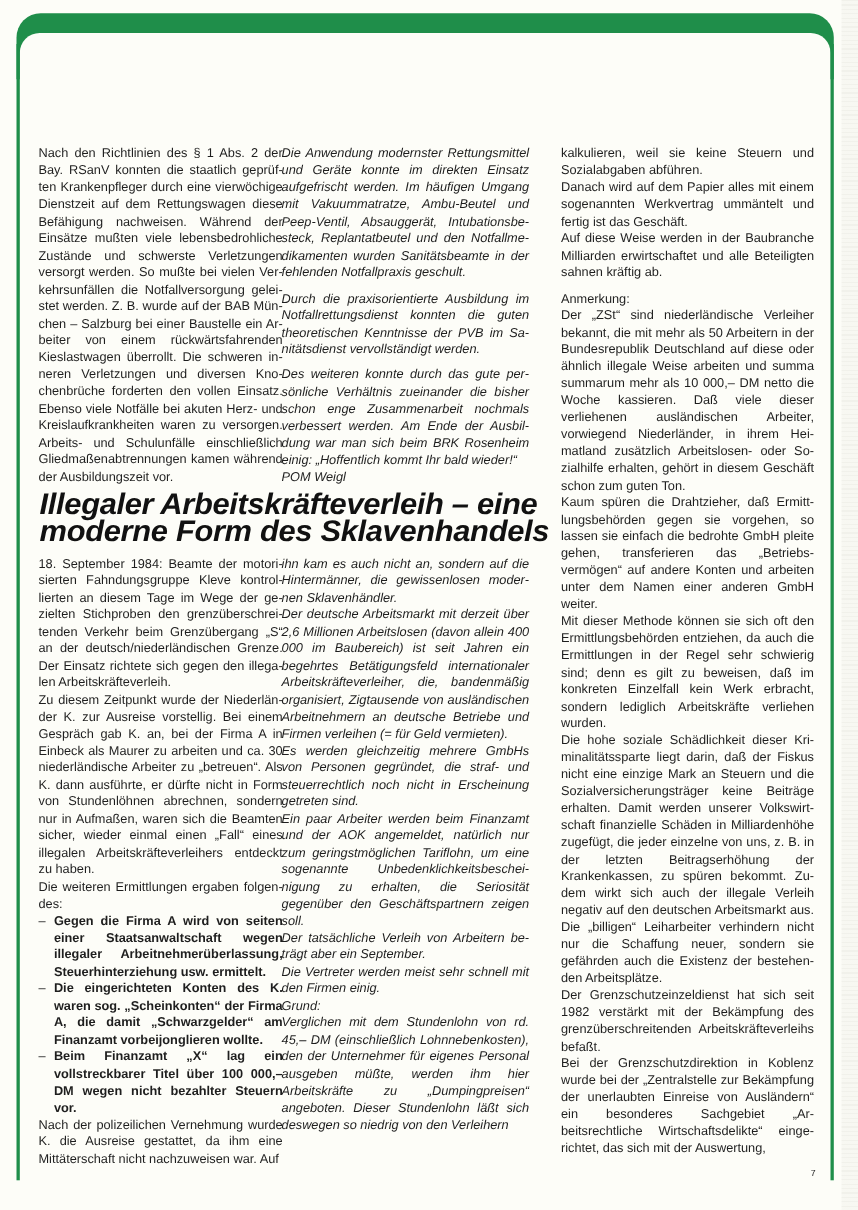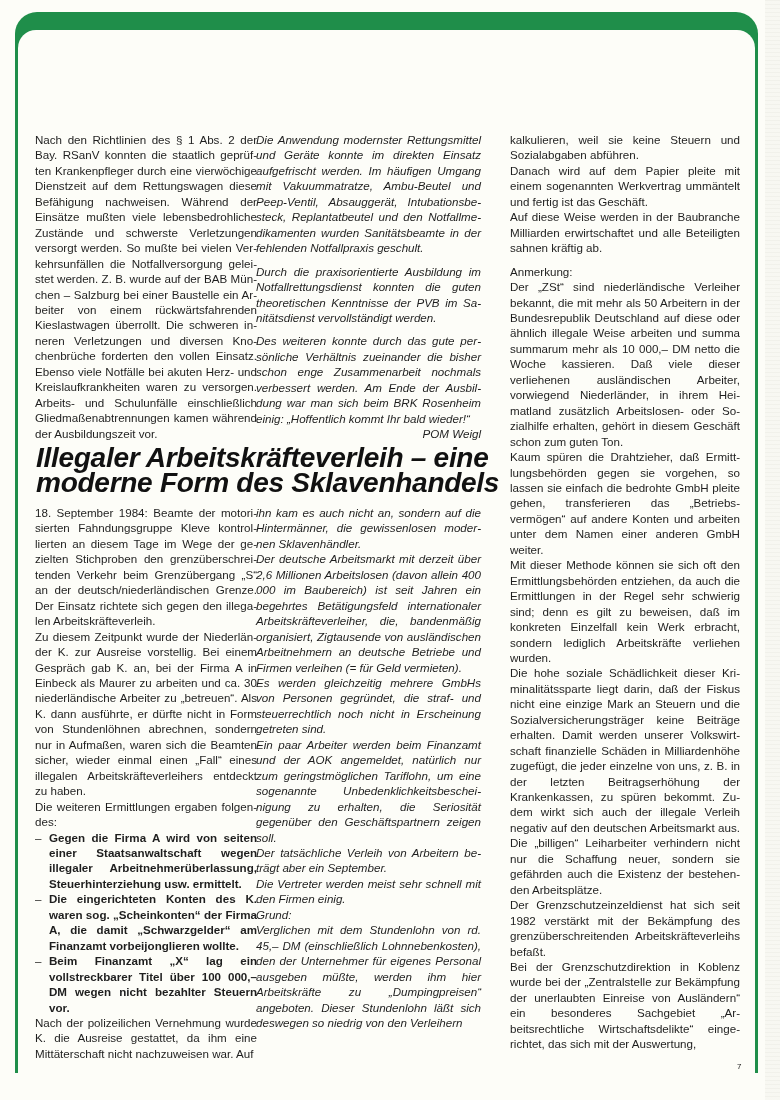--- a/index.html
+++ b/index.html
@@ -25,21 +25,21 @@
   }
   .col {
     position:absolute; font-size:11.6px; line-height:15.45px; text-align:justify;
     hyphens:manual;
   }
   .col p { margin:0; }
   .col p.gap { margin-top:8px; }
   .c1 { left:35px; width:222px; }
   .c2 { left:256px; width:225px;font-style:italic; }
   .c3 { left:510px; width:230px; }
-  .sign { text-align:right; }
+  .sign { }
   .headline {
     position:absolute; left:36px; top:446px; width:470px;
     font-family:"Liberation Sans", sans-serif; font-weight:bold; font-style:italic;
     font-size:27px; line-height:25px; letter-spacing:-0.3px; color:#111;
     transform:scaleX(1.04); transform-origin:left top;
   }
   .dash { display:flex; }
   .dash .d { width:14px; flex:none; }
   .dash .t { flex:1; text-align:justify;font-weight:bold; }
   .pagenum {
@@ -102,21 +102,21 @@
   <p>Es werden gleichzeitig mehrere GmbHs von Personen gegründet, die straf- und steuerrechtlich noch nicht in Erscheinung getreten sind.</p>
   <p>Ein paar Arbeiter werden beim Finanzamt und der AOK angemeldet, natürlich nur zum geringstmöglichen Tariflohn, um eine sogenannte Unbedenklichkeitsbeschei­nigung zu erhalten, die Seriosität gegenüber den Geschäftspartnern zeigen soll.</p>
   <p>Der tatsächliche Verleih von Arbeitern be­trägt aber ein September.</p>
   <p>Die Vertreter werden meist sehr schnell mit den Firmen einig.</p>
   <p>Grund:</p>
   <p>Verglichen mit dem Stundenlohn von rd. 45,– DM (einschließlich Lohnnebenko­sten), den der Unternehmer für eigenes Personal ausgeben müßte, werden ihm hier Arbeitskräfte zu „Dumpingpreisen“ angeboten. Dieser Stundenlohn läßt sich deswegen so niedrig von den Verleihern</p>
 </div>
 
 <div class="col c3" style="top:132px;">
   <p>kalkulieren, weil sie keine Steuern und Sozialabgaben abführen.</p>
-  <p>Danach wird auf dem Papier pleite mit einem sogenannten Werkvertrag ummän­telt und fertig ist das Geschäft.</p>
+  <p>Danach wird auf dem Papier alles mit einem sogenannten Werkvertrag ummän­telt und fertig ist das Geschäft.</p>
   <p>Auf diese Weise werden in der Baubran­che Milliarden erwirtschaftet und alle Betei­ligten sahnen kräftig ab.</p>
   <p class="gap">Anmerkung:</p>
   <p>Der „ZSt“ sind niederländische Verleiher bekannt, die mit mehr als 50 Arbeitern in der Bundesrepublik Deutschland auf diese oder ähnlich illegale Weise arbeiten und summa summarum mehr als 10 000,– DM netto die Woche kassieren. Daß viele die­ser verliehenen ausländischen Arbeiter, vorwiegend Niederländer, in ihrem Hei­matland zusätzlich Arbeitslosen- oder So­zialhilfe erhalten, gehört in diesem Ge­schäft schon zum guten Ton.</p>
   <p>Kaum spüren die Drahtzieher, daß Ermitt­lungsbehörden gegen sie vorgehen, so lassen sie einfach die bedrohte GmbH pleite gehen, transferieren das „Betriebs­vermögen“ auf andere Konten und arbei­ten unter dem Namen einer anderen GmbH weiter.</p>
   <p>Mit dieser Methode können sie sich oft den Ermittlungsbehörden entziehen, da auch die Ermittlungen in der Regel sehr schwie­rig sind; denn es gilt zu beweisen, daß im konkreten Einzelfall kein Werk erbracht, sondern lediglich Arbeitskräfte verliehen wurden.</p>
   <p>Die hohe soziale Schädlichkeit dieser Kri­minalitätssparte liegt darin, daß der Fiskus nicht eine einzige Mark an Steuern und die Sozialversicherungsträger keine Beiträge erhalten. Damit werden unserer Volkswirt­schaft finanzielle Schäden in Milliarden­höhe zugefügt, die jeder einzelne von uns, z. B. in der letzten Beitragserhöhung der Krankenkassen, zu spüren bekommt. Zu­dem wirkt sich auch der illegale Verleih negativ auf den deutschen Arbeitsmarkt aus. Die „billigen“ Leiharbeiter verhindern nicht nur die Schaffung neuer, sondern sie gefährden auch die Existenz der bestehen­den Arbeitsplätze.</p>
   <p>Der Grenzschutzeinzeldienst hat sich seit 1982 verstärkt mit der Bekämpfung des grenzüberschreitenden Arbeitskräftever­leihs befaßt.</p>
   <p>Bei der Grenzschutzdirektion in Koblenz wurde bei der „Zentralstelle zur Bekämp­fung der unerlaubten Einreise von Auslän­dern“ ein besonderes Sachgebiet „Ar­beitsrechtliche Wirtschaftsdelikte“ einge­richtet, das sich mit der Auswertung,</p>
 </div>
 

